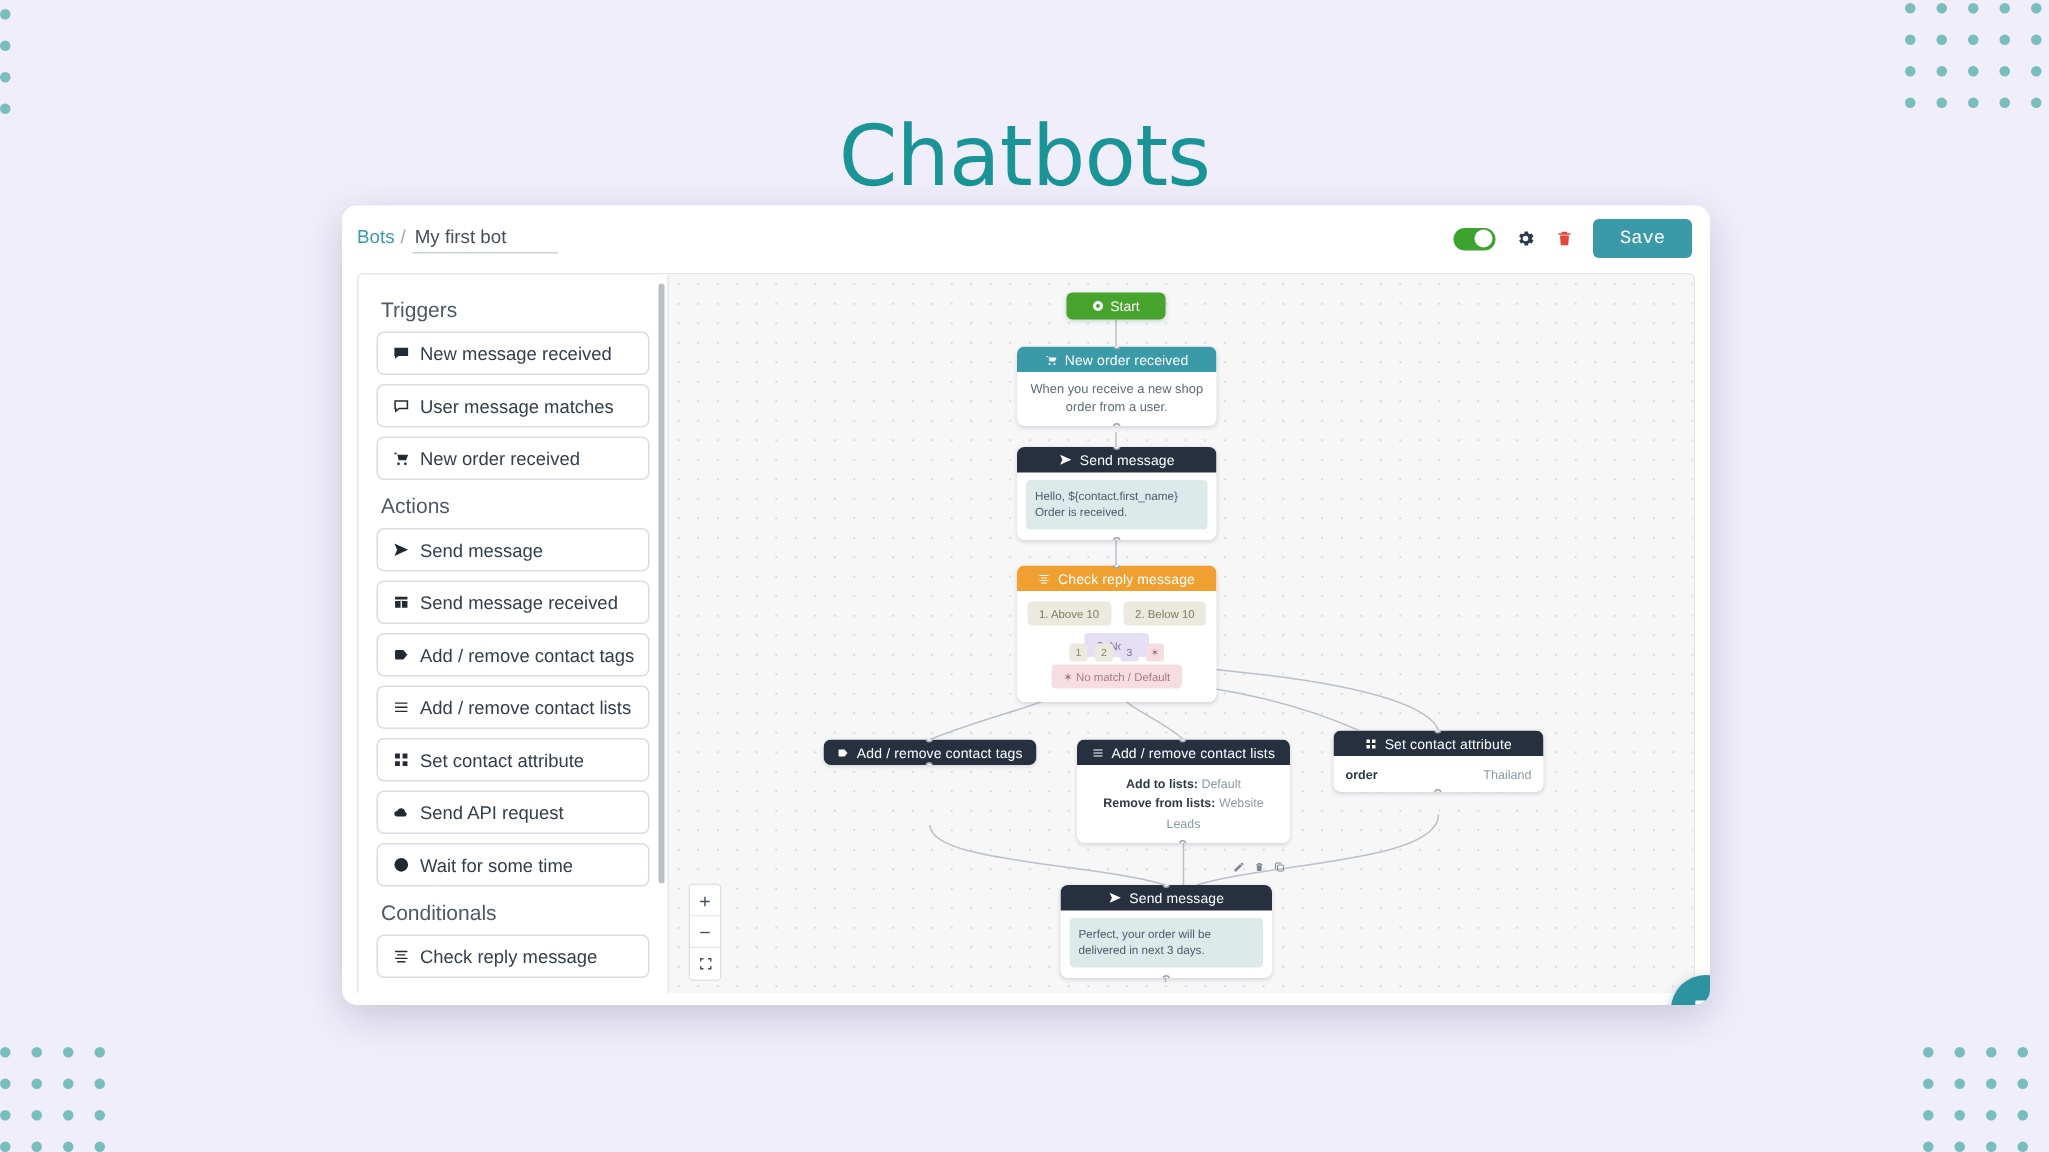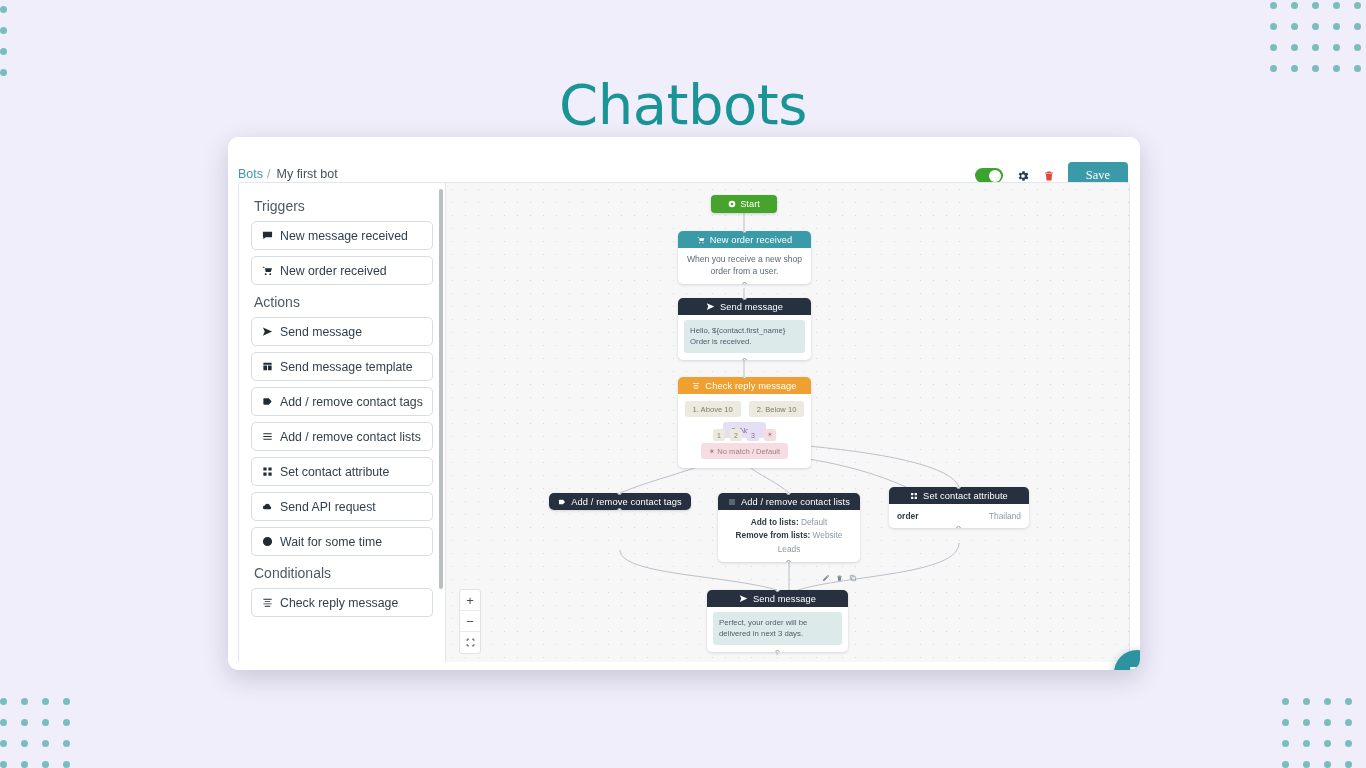--- a/index.html
+++ b/index.html
@@ -36,21 +36,21 @@
     position: absolute; left: 228px; top: 137px;
     width: 912px; height: 533px;
     background: #ffffff;
     border-radius: 10px;
     box-shadow: 0 8px 26px rgba(40,40,80,.20);
     overflow: hidden;
   }
 
   
   #topbar {
-    position: absolute; left: 0; top: 16px; width: 912px; height: 45px;
+    position: absolute; left: 0; top: 0; width: 912px; height: 45px;
     background: #fff;
   }
   #breadcrumb {
     position: absolute; left: 10px; top: 14px;
     font-size: 12.5px; color: #7a8b99;
     display: flex; align-items: baseline; gap: 4px;
   }
   #breadcrumb .crumb-bots { color: #3a9aa8; }
   #breadcrumb .crumb-sep { color: #9aa7b1; }
   #breadcrumb .bot-name {
@@ -66,21 +66,21 @@
     width: 28px; height: 15px; border-radius: 8px;
     background: #3da32f; position: relative; cursor: pointer;
   }
   .toggle::after {
     content: ""; position: absolute; right: 1.5px; top: 1.5px;
     width: 12px; height: 12px; border-radius: 50%; background: #fff;
   }
   .icon-btn { cursor: pointer; line-height: 0; }
   .save-btn {
     background: #3a9aa8; color: #fff; border: none;
-    font-family: Liberation Serif, serif;
+    font-family: Liberation Mono, monospace;
     font-size: 12.5px; padding: 6px 18px; border-radius: 4px;
     cursor: pointer;
   }
 
   
   #workspace {
     position: absolute; left: 10px; top: 45px;
     width: 892px; height: 480px;
     border: 1px solid #e4e7ea; border-bottom: none;
     border-radius: 4px 4px 0 0;
@@ -353,20 +353,28 @@
           <div class="palette-item">
             <span class="pi">
               <svg width="11" height="11" viewBox="0 0 24 24" fill="#222b33">
                 <path d="M2 4h20v12H8l-5 4v-4H2V4z"></path>
               </svg>
             </span>
             <span>New message received</span>
           </div>
           <div class="palette-item">
             <span class="pi">
+              <svg width="11" height="11" viewBox="0 0 24 24" fill="none" stroke="#222b33" stroke-width="2.2">
+                <path d="M3 5h18v11H9l-5 4v-4H3V5z"></path>
+              </svg>
+            </span>
+            <span>User message matches</span>
+          </div>
+          <div class="palette-item">
+            <span class="pi">
               <svg width="11" height="11" viewBox="0 0 24 24" fill="#222b33">
                 <path d="M2 4h3l1 3h16l-3 8H8L7 9 6 6H2V4zm6 14a2 2 0 110 4 2 2 0 010-4zm10 0a2 2 0 110 4 2 2 0 010-4z"></path>
               </svg>
             </span>
             <span>New order received</span>
           </div>
           <div class="group-title">Actions</div>
           <div class="palette-item">
             <span class="pi">
               <svg width="11" height="11" viewBox="0 0 24 24" fill="#222b33">
@@ -374,21 +382,21 @@
               </svg>
             </span>
             <span>Send message</span>
           </div>
           <div class="palette-item">
             <span class="pi">
               <svg width="11" height="11" viewBox="0 0 24 24" fill="#222b33">
                 <path d="M3 4h18v4H3V4zm0 6h8v10H3V10zm10 0h8v10h-8V10z"></path>
               </svg>
             </span>
-            <span>Send message template</span>
+            <span>Send message received</span>
           </div>
           <div class="palette-item">
             <span class="pi">
               <svg width="11" height="11" viewBox="0 0 24 24" fill="#222b33">
                 <path d="M3 7a2 2 0 012-2h10l6 7-6 7H5a2 2 0 01-2-2V7z"></path>
               </svg>
             </span>
             <span>Add / remove contact tags</span>
           </div>
           <div class="palette-item">

